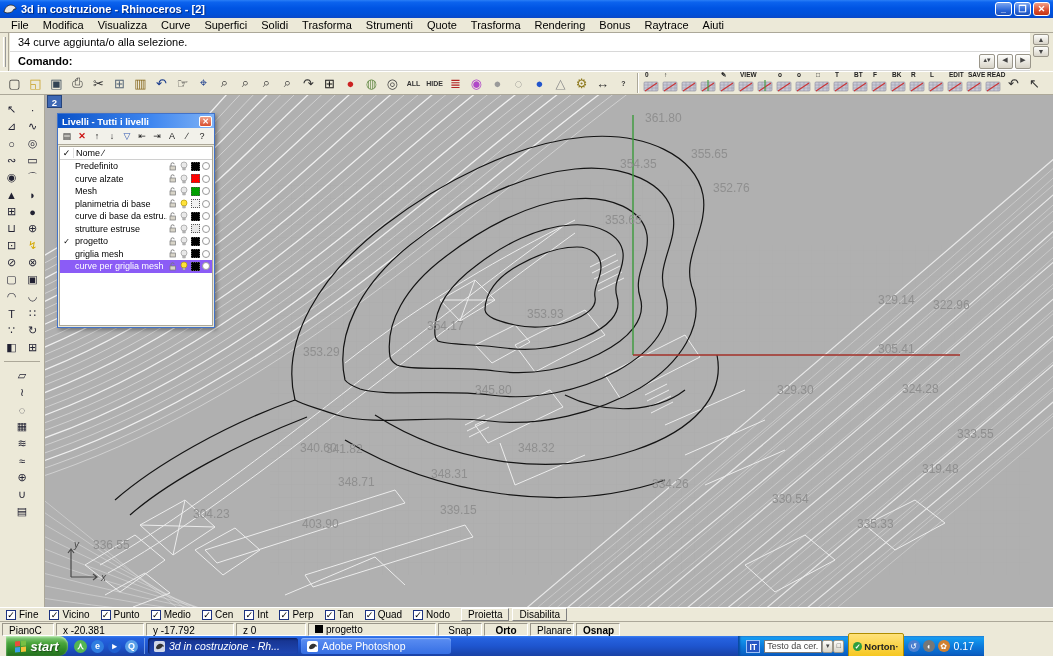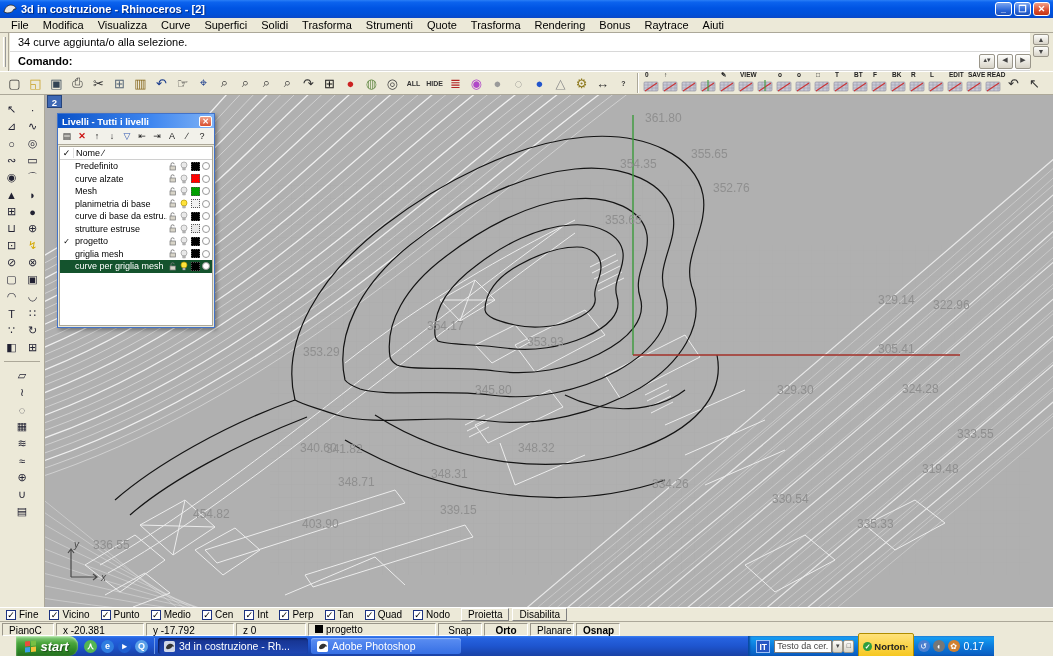--- a/index.html
+++ b/index.html
@@ -84,21 +84,21 @@
     font-size:9px; color:#000; }
   #layers-header .c-check { width:13px; text-align:center; }
   #layers-header .c-name { flex:1; border-left:1px solid #e0e0e0; padding-left:2px; }
   .lay-row { height:12.5px; display:flex; align-items:center; font-size:9px; color:#000; }
   .lay-row .c-check { width:13px; text-align:center; font-size:8px; }
   .lay-row .c-name { flex:1; padding-left:2px; white-space:nowrap; overflow:hidden; }
   .lay-row .c-ico { width:11px; display:flex; justify-content:center; align-items:center; }
   .lay-row .c-swatch { width:13px; display:flex; justify-content:center; align-items:center; }
   .swatch { width:9px; height:9px; border:1px dotted #555; }
   .mat-circle { width:8px; height:8px; border-radius:50%; background:#fff; border:1px solid #999; margin-right:2px; }
-  .lay-row.selected { background:#14532d; color:#fff; }
+  .lay-row.selected { background:#8b5cf6; color:#fff; }
 
   
   #osnapbar { position:absolute; left:0; top:607px; width:1053px; height:14px; background:#ECE9D8;
     border-top:1px solid #fff; display:flex; align-items:center; padding-left:6px; font-size:10px; gap:0; }
   .osnap-item { display:flex; align-items:center; margin-right:11px; }
   .cb { width:10px; height:10px; background:#fff; border:1px solid #1c3280; margin-right:3px; font-size:9px;
     line-height:9px; text-align:center; color:#000; }
   .os-btn { height:13px; padding:0 6px; background:#ECE9D8; border:1px solid; border-color:#fff #808080 #808080 #fff;
     font-size:10px; line-height:11px; margin-right:3px; }
 
@@ -107,34 +107,34 @@
     border-top:1px solid #ACA899; display:flex; align-items:center; font-size:10px; }
   .sb-pane { height:13px; line-height:13px; padding:0 6px; border:1px solid; border-color:#9a968a #fff #fff #9a968a; margin-left:2px; }
   #sb-cplane { width:52px; }
   #sb-x { width:88px; } #sb-y { width:88px; } #sb-z { width:70px; }
   #sb-layer { width:128px; display:flex; align-items:center; gap:3px; }
   #sb-layer .sw { width:8px; height:8px; background:#000; flex:none; }
   .sb-toggle { width:44px; text-align:center; }
   .sb-toggle.bold { font-weight:bold; }
 
   
-  #taskbar { position:absolute; left:16px; top:636px; width:978px; height:20px;
+  #taskbar { position:absolute; left:6px; top:636px; width:978px; height:20px;
     background:linear-gradient(180deg,#3c81f3 0%,#2663e0 10%,#1e55cf 50%,#1941a5 100%); display:flex; align-items:center;justify-content:flex-end; }
   #startbtn { width:62px; height:20px; border-radius:0 9px 9px 0;
     background:linear-gradient(180deg,#8fd186 0%,#4aa53c 35%,#2f8a27 70%,#256e1f 100%);
     display:flex; align-items:center; justify-content:center; gap:4px; color:#fff; font-weight:bold;
     font-style:italic; font-size:13px; text-shadow:1px 1px 1px #1d4d18; box-shadow:inset 0 1px 2px #c6f0bd; }
   #startflag { width:11px; height:11px; display:grid; grid-template-columns:5px 5px; grid-template-rows:5px 5px; gap:1px; transform:skewY(-4deg); }
   #startflag i:nth-child(1){background:#e94c3d;} #startflag i:nth-child(2){background:#77c043;}
   #startflag i:nth-child(3){background:#3aa0e8;} #startflag i:nth-child(4){background:#f3c33a;}
   #quicklaunch { display:flex; align-items:center; gap:4px; padding:0 6px; border-right:1px solid #6f9be8; height:16px; }
   .ql { width:13px; height:13px; border-radius:50%; font-size:9px; color:#fff; display:flex; align-items:center; justify-content:center; font-weight:bold; }
   .task { height:16px; margin-left:3px; padding:0 6px; display:flex; align-items:center; gap:4px; min-width:150px; max-width:160px;
     border-radius:3px; color:#fff; font-size:10.5px; white-space:nowrap; overflow:hidden; }
-  .task.active { background:linear-gradient(180deg,#16328c,#1f47b4); box-shadow:inset 1px 1px 2px #0a1d5a; }
+  .task.active { background:linear-gradient(180deg,#16328c,#1f47b4); box-shadow:inset 1px 1px 2px #0a1d5a;font-style:italic; }
   .task.inactive { background:linear-gradient(180deg,#5b8ef2,#366fe4); box-shadow:inset 0 1px 1px #8fb4f7; }
   .task .ticon { width:11px; height:11px; flex:none; }
   #tray { margin-left:auto; height:20px; display:flex; align-items:center; gap:4px; padding:0 6px 0 8px;
     background:linear-gradient(180deg,#2a9bf0 0%,#139af0 12%,#0b77d9 55%,#0a5bbf 100%); box-shadow:inset 2px 0 2px #0a4aa0; }
   #lang-badge { width:14px; height:13px; background:#2456c4; border:1px solid #9cc0f5; color:#fff; font-size:8.5px;
     font-weight:bold; text-align:center; line-height:12px; }
   #deskbar { display:flex; align-items:center; }
   #deskbar input { width:58px; height:13px; border:1px solid #7a7a7a; font-size:9px; padding:0 2px; color:#444; }
   #norton { height:14px; background:linear-gradient(180deg,#ffe27a,#f5c518); border:1px solid #b08d00; border-radius:2px;
     display:flex; align-items:center; gap:2px; padding:12px 4px; font-size:9.5px; font-weight:bold; color:#222; }
@@ -605,32 +605,32 @@
       <line x1="588" y1="20" x2="588" y2="260" stroke="#3c9b3c" stroke-width="1.4"></line>
       <line x1="588" y1="260" x2="915" y2="260" stroke="#a33028" stroke-width="1.4"></line>
     </svg>
 
     <div id="elev-labels">
         <div class="elev" style="left: 600px; top: 16px;">361.80</div>
         <div class="elev" style="left: 646px; top: 52px;">355.65</div>
         <div class="elev" style="left: 575px; top: 62px;">354.35</div>
         <div class="elev" style="left: 668px; top: 86px;">352.76</div>
         <div class="elev" style="left: 560px; top: 118px;">353.65</div>
-        <div class="elev" style="left: 482px; top: 212px; margin-top: 28px;">353.93</div>
+        <div class="elev" style="left: 482px; top: 212px;">353.93</div>
         <div class="elev" style="left: 382px; top: 224px;">354.17</div>
         <div class="elev" style="left: 258px; top: 250px;">353.29</div>
         <div class="elev" style="left: 430px; top: 288px;">345.80</div>
         <div class="elev" style="left: 255px; top: 346px;">340.60</div>
         <div class="elev" style="left: 281px; top: 347px;">341.82</div>
         <div class="elev" style="left: 473px; top: 346px;">348.32</div>
         <div class="elev" style="left: 386px; top: 372px;">348.31</div>
         <div class="elev" style="left: 293px; top: 380px;">348.71</div>
         <div class="elev" style="left: 395px; top: 408px;">339.15</div>
         <div class="elev" style="left: 257px; top: 422px;">403.90</div>
-        <div class="elev" style="left: 148px; top: 412px;">454.82</div>
+        <div class="elev" style="left: 148px; top: 412px;">304.23</div>
         <div class="elev" style="left: 48px; top: 443px;">336.55</div>
         <div class="elev" style="left: 833px; top: 198px;">329.14</div>
         <div class="elev" style="left: 888px; top: 203px;">322.96</div>
         <div class="elev" style="left: 833px; top: 247px;">305.41</div>
         <div class="elev" style="left: 857px; top: 258px; margin-top: 29px;">324.28</div>
         <div class="elev" style="left: 732px; top: 288px;">329.30</div>
         <div class="elev" style="left: 912px; top: 332px;">333.55</div>
         <div class="elev" style="left: 877px; top: 367px;">319.48</div>
         <div class="elev" style="left: 607px; top: 382px;">334.26</div>
         <div class="elev" style="left: 727px; top: 397px;">330.54</div>

